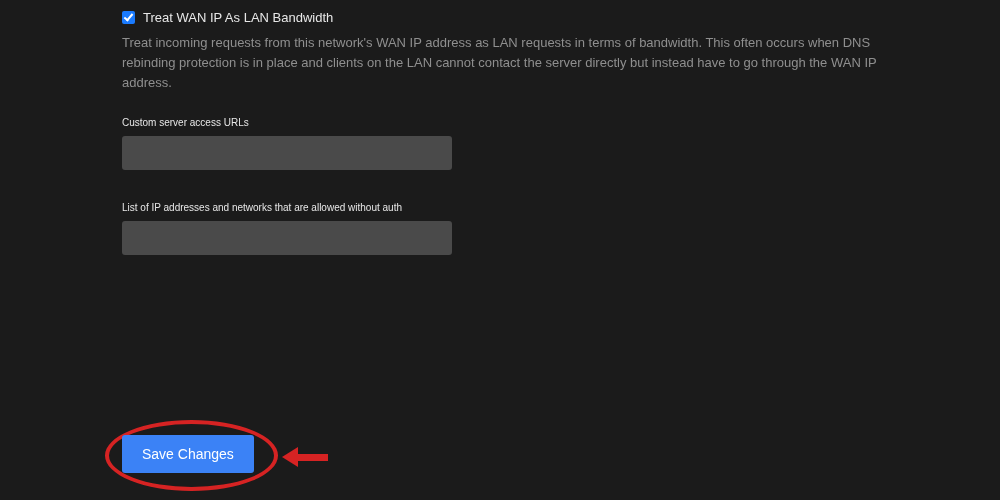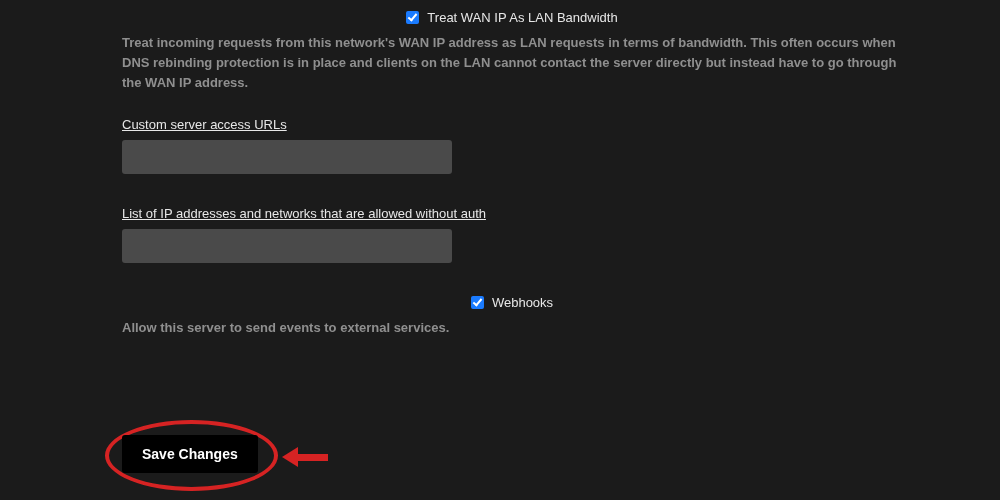--- a/index.html
+++ b/index.html
@@ -13,21 +13,21 @@
     color:#bdbcbc;
     overflow:hidden;
   }
   .panel{
     position:absolute;
     left:122px;
     top:10px;
     width:780px;
   }
   .group{margin-bottom:24px;}
-  .cb-row{display:flex;align-items:center;margin-bottom:8px;justify-content:center;}
+  .cb-row{display:flex;align-items:center;margin-bottom:8px;}
   .cb{
     width:13px;height:13px;
     background:#1a7bff;
     border-radius:2px;
     margin-right:8px;
     position:relative;
     flex:0 0 13px;
     cursor:pointer;
   }
   .cb::after{
@@ -40,49 +40,47 @@
     transform:rotate(40deg);
   }
   .cb-label{
     color:#e7e7e7;
     font-size:13px;
   }
   .desc{
     color:#8f8f8f;
     font-size:13px;
     line-height:1.55;
-    font-weight:bold;
   }
   .field-label{
     color:#e7e7e7;
-    font-size:13px;
+    font-size:10px;
     margin-bottom:8px;
-    text-decoration:underline;
   }
   .text-input{
     width:330px;
     height:34px;
     background:#4a4a4a;
     border:none;
     border-radius:3px;
     color:#eee;
     padding:0 10px;
     margin-bottom:8px;
     font-size:13px;
     box-sizing:border-box;
   }
   .save-area{
     position:absolute;
     left:122px;
     top:435px;
   }
   .save-btn{
-    background:#000000;
+    background:#3b82f6;
     color:#fff;
-    font-weight:700;
+    font-weight:400;
     font-size:14px;
     border:none;
     border-radius:3px;
     padding:11px 20px;
     cursor:pointer;
     position:relative;
     z-index:2;
   }
   
   .annot-ellipse{
@@ -137,27 +135,20 @@
   <div class="group">
     <div class="field-label">Custom server access URLs</div>
     <input class="text-input" type="text" value="" style="">
   </div>
 
   <div class="group">
     <div class="field-label">List of IP addresses and networks that are allowed without auth</div>
     <input class="text-input" type="text" value="" style="">
   </div>
 
-  <div class="group">
-    <div class="cb-row">
-      <div class="cb"></div>
-      <div class="cb-label">Webhooks</div>
-    </div>
-    <div class="desc">Allow this server to send events to external services.</div>
-  </div>
 
 </div>
 
 <div class="save-area">
   <button class="save-btn">Save Changes</button>
 </div>
 
 <div class="annot-ellipse"></div>
 <div class="annot-arrow">
   <div class="head"></div>

